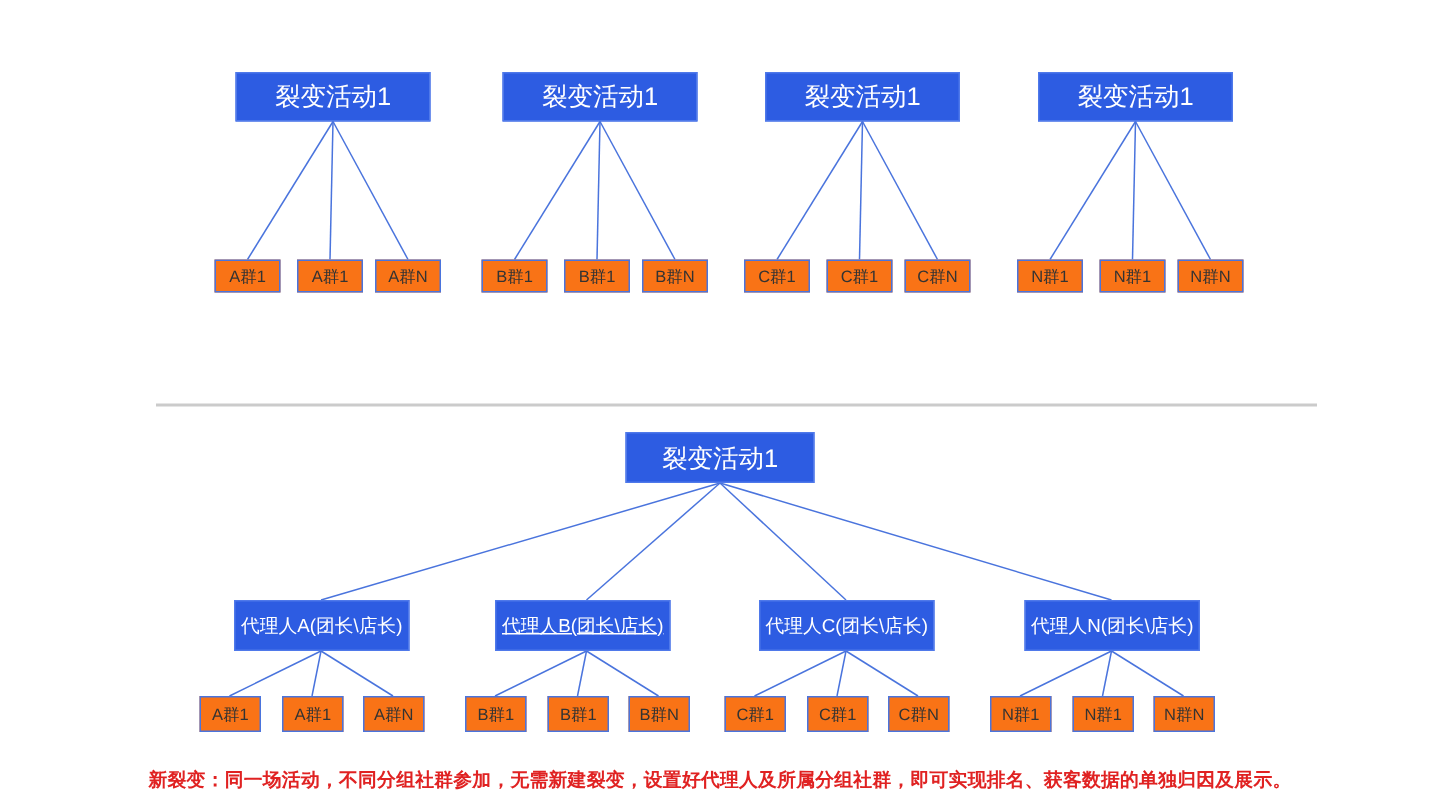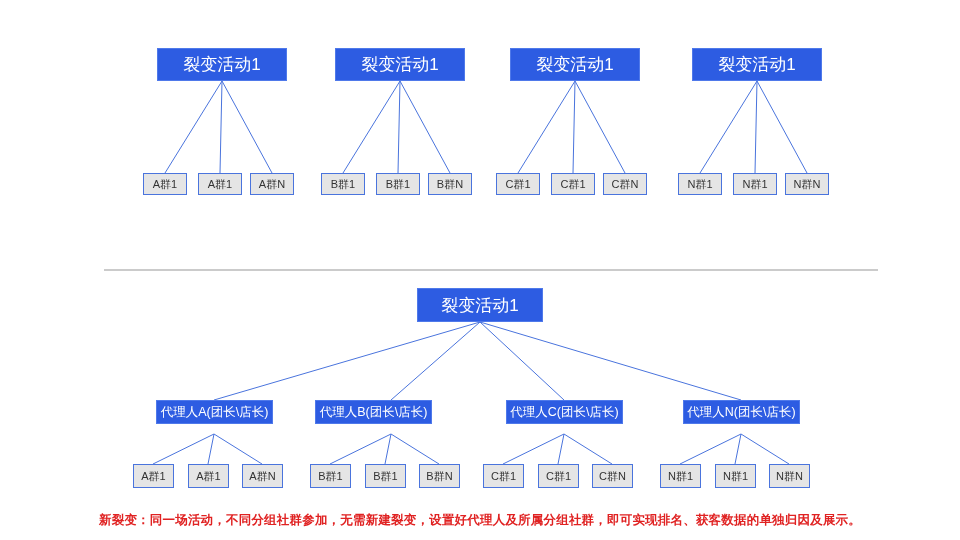--- a/index.html
+++ b/index.html
@@ -15,30 +15,30 @@
     position: absolute; z-index: 1;
     width: 130px; height: 33px;
     background: #2d5ce2; color: #ffffff;
     border: 1px solid #4f79ea;
     display: flex; align-items: center; justify-content: center;
     font-size: 17px;
   }
 
   .agent {
     position: absolute; z-index: 1;
-    width: 117px; height: 24px; top: 400px;
+    width: 117px; height: 34px; top: 400px;
     background: #2d5ce2; color: #ffffff;
     border: 1px solid #4f79ea;
     display: flex; align-items: center; justify-content: center;
     font-size: 12.5px;
   }
 
   .leaf {
     position: absolute; z-index: 1;
-    background: #e5e5e5; color: #333333;
+    background: #f97316; color: #333333;
     border: 1.5px solid #4a74dd;
     display: flex; align-items: center; justify-content: center;
     font-size: 11px;
   }
   .leaf.top-leaf { width: 44px; height: 22px; top: 173px; }
   .leaf.bot-leaf { width: 41px; height: 24px; top: 464px; }
 
   .caption {
     position: absolute; left: 0; right: 0; z-index: 1;
     text-align: center;
@@ -121,21 +121,21 @@
   <div class="leaf top-leaf" style="left:678px;">N群1</div>
   <div class="leaf top-leaf" style="left:733px;">N群1</div>
   <div class="leaf top-leaf" style="left:785px;">N群N</div>
 
 
   <div class="divider"></div>
 
   <div class="hdr root-bottom">裂变活动1</div>
 
   <div class="agent" style="left:156px;">代理人A(团长\店长)</div>
-  <div class="agent" style="left:315px;">代理人B(团长\店长)</div>
+  <div class="agent" style="left:330px;text-decoration:underline;">代理人B(团长\店长)</div>
   <div class="agent" style="left:506px;">代理人C(团长\店长)</div>
   <div class="agent" style="left:683px;">代理人N(团长\店长)</div>
 
   <div class="leaf bot-leaf" style="left:133px;">A群1</div>
   <div class="leaf bot-leaf" style="left:188px;">A群1</div>
   <div class="leaf bot-leaf" style="left:242px;">A群N</div>
 
   <div class="leaf bot-leaf" style="left:310px;">B群1</div>
   <div class="leaf bot-leaf" style="left:365px;">B群1</div>
   <div class="leaf bot-leaf" style="left:419px;">B群N</div>

